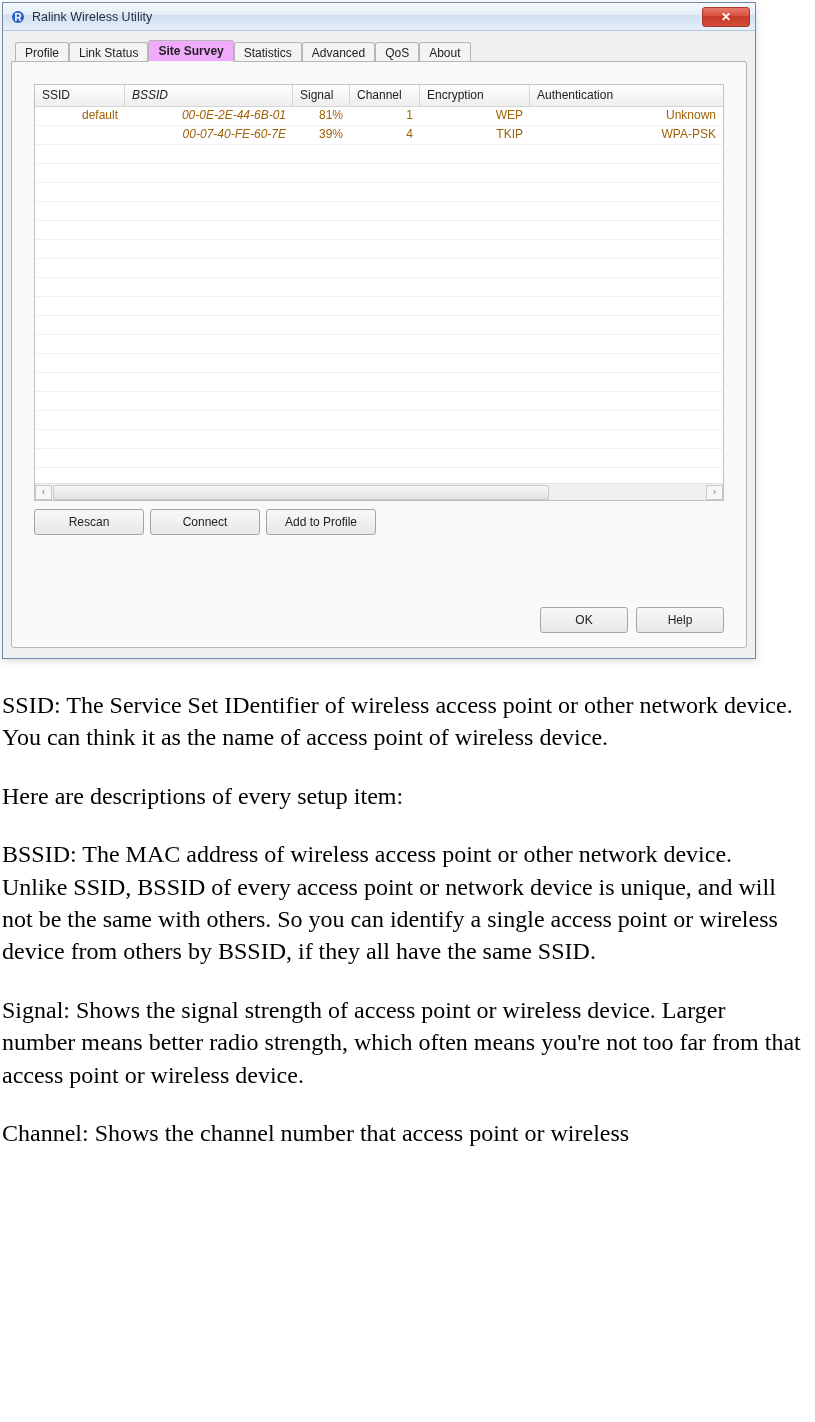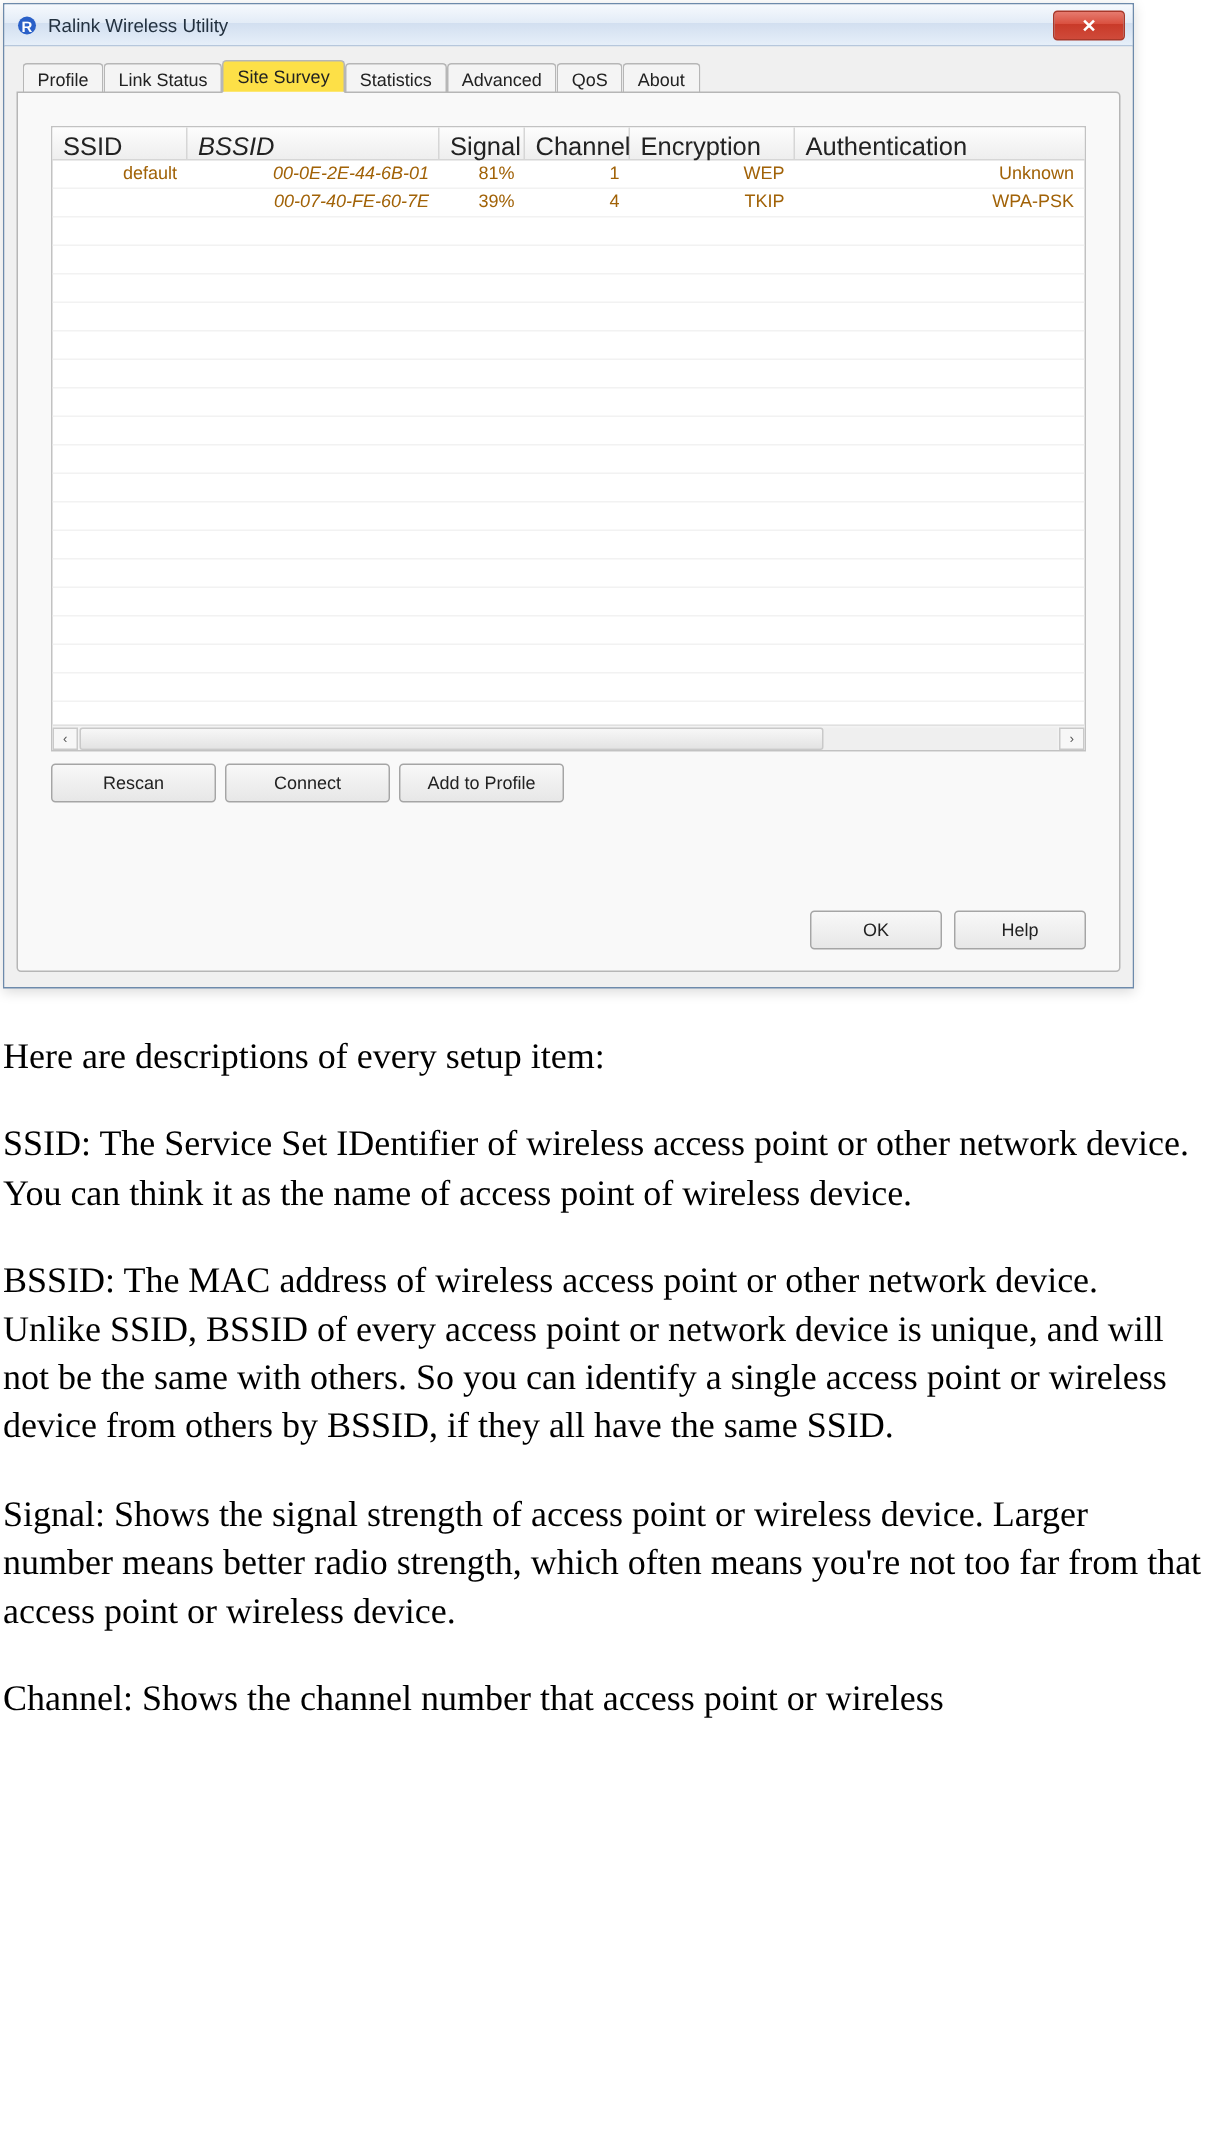--- a/index.html
+++ b/index.html
@@ -10,27 +10,27 @@
 .titlebar { height: 28px; background: linear-gradient(#f6f9fd, #e3ecf7 45%, #d2dff0 46%, #e6eff9); display: flex; align-items: center; border-bottom: 1px solid #b6c7dc; }
 .app-icon { width: 16px; height: 16px; margin: 0 6px 0 7px; display: flex; align-items: center; justify-content: center; }
 .titlebar-text { font-size: 12.5px; color: #23313f; flex: 1; }
 .close-btn { width: 48px; height: 20px; margin-right: 5px; border-radius: 3px; background: linear-gradient(#e67a6e, #d94f3e 45%, #c93a29 46%, #cf4a3a); border: 1px solid #a8382a; display: flex; align-items: center; justify-content: center; color: #fff; font-size: 12px; font-weight: bold; cursor: pointer; }
 
 .client { background: #f0f0f0; padding: 6px 8px 10px 8px; }
 
 
 .tabstrip { display: flex; align-items: flex-end; height: 24px; font-size: 12px; padding-left: 4px; }
 .tab { padding: 3px 9px 2px 9px; border: 1px solid #b6b6b6; border-bottom: none; background: #f4f4f4; border-radius: 3px 3px 0 0; margin-right: 0; position: relative; top: 1px; cursor: pointer; color: #222; }
-.tab.active { background: #fde047; z-index: 2; padding-bottom: 3px; top: 1px; border-bottom: 1px solid #f9f9f9; }
+.tab.active { background: #f0abfc; z-index: 2; padding-bottom: 3px; top: 1px; border-bottom: 1px solid #f9f9f9; font-weight: bold; }
 .tabpanel { border: 1px solid #b6b6b6; border-radius: 0 3px 3px 3px; background: #f9f9f9; padding: 22px 22px 14px 22px; min-height: 560px; position: relative; }
 
 
 .gridbox { border: 1px solid #c2c2c2; background: #fff; }
 .thead { display: flex; height: 22px; border-bottom: 1px solid #d6d6d6; background: linear-gradient(#fdfdfd, #eee); }
-.th { font-size: 17px; color: #222; padding: 3px 7px 0 7px; border-right: 1px solid #d6d6d6; text-align: left; cursor: pointer; }
+.th { font-size: 12px; color: #222; padding: 3px 7px 0 7px; border-right: 1px solid #d6d6d6; text-align: left; cursor: pointer; }
 .th:last-child { border-right: none; }
 .tbody { height: 376px; overflow: hidden; }
 .tr { display: flex; height: 19px; font-size: 12px; border-bottom: 1px solid #f2f2f2; }
 .td { padding: 1px 7px 0 7px; color: #a16207; text-align: right; }
 .col-ssid { width: 90px; }
 .col-bssid { width: 168px; font-style: italic; }
 .col-signal { width: 57px; }
 .col-channel { width: 70px; }
 .col-enc { width: 110px; }
 .col-auth { flex: 1; }
@@ -146,18 +146,18 @@
 
       <div class="footer-btns">
         <button class="win-btn">OK</button>
         <button class="win-btn">Help</button>
       </div>
     </div>
   </div>
 </div>
 
 <div class="doc">
+  <p>SSID: The Service Set IDentifier of wireless access point or other network device. You can think it as the name of access point of wireless device.</p>
   <p>Here are descriptions of every setup item:</p>
-  <p>SSID: The Service Set IDentifier of wireless access point or other network device. You can think it as the name of access point of wireless device.</p>
   <p>BSSID: The MAC address of wireless access point or other network device. Unlike SSID, BSSID of every access point or network device is unique, and will not be the same with others. So you can identify a single access point or wireless device from others by BSSID, if they all have the same SSID.</p>
   <p>Signal: Shows the signal strength of access point or wireless device. Larger number means better radio strength, which often means you're not too far from that access point or wireless device.</p>
   <p>Channel: Shows the channel number that access point or wireless</p>
 </div>
 
 </body></html>

